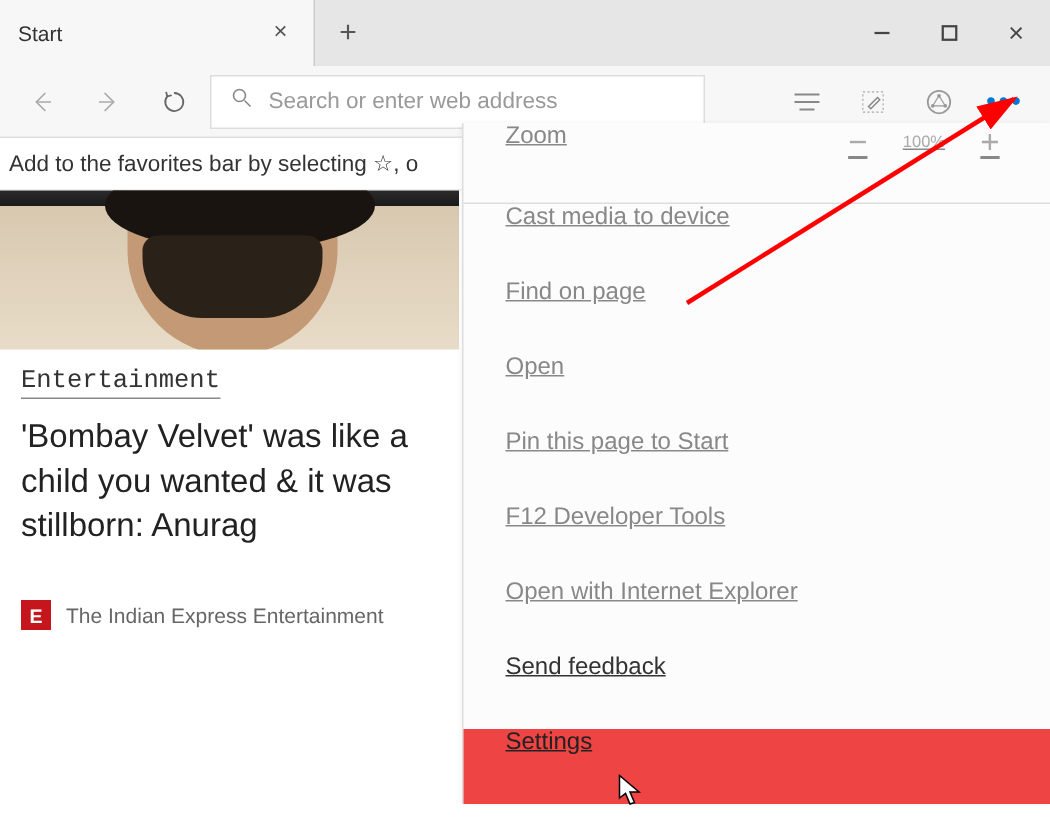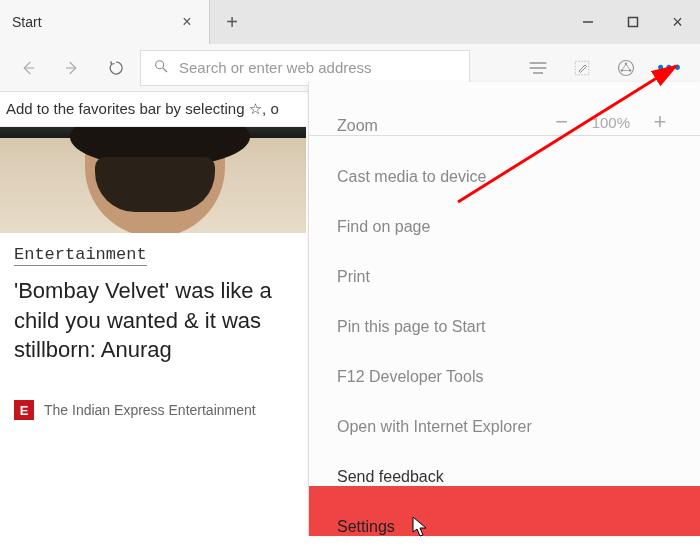--- a/index.html
+++ b/index.html
@@ -40,26 +40,26 @@
 .cardimg::after { content:""; position:absolute; left:95px; top:30px; width:120px; height:55px; background:#2a2118; border-radius:10px 10px 40px 40px; }
 .hair { position:absolute; left:70px; top:-20px; width:180px; height:60px; background:#1a1410; border-radius:50%; }
 .cardbody { padding: 12px 14px 16px; }
 .tag { display: inline-block; font-size: 17px; color: #333; border-bottom: 1px solid #888; padding-bottom: 1px; margin-bottom: 10px; font-family: Liberation Mono, monospace; }
 .headline { font-size: 22px; line-height: 1.35; color: #222; font-weight: 400; margin-bottom: 31px; }
 .source { display: flex; align-items: center; gap: 10px; font-size: 14px; color: #666; padding:4px 0; }
 .srcbadge { width: 20px; height: 20px; background: #c4161c; color: #fff; font-weight: bold; font-size: 13px; display: flex; align-items: center; justify-content: center; }
 
 
 .menu { position: absolute; top: 82px; right: 0; width: 392px; background: #fcfcfc; border-left: 1px solid #ddd; box-shadow: -1px 0 4px rgba(0,0,0,0.05); }
-.menu .row { height: 50px; display: flex; align-items: flex-end; padding: 0 28px; font-size: 16px; color: #888; }
+.menu .row { height: 50px; display: flex; align-items: flex-start; padding: 0 28px; font-size: 16px; color: #888; text-decoration: underline; }
 .menu .row.enabled { color: #333; }
 .menu .row.sel { background: #ef4444; color: #222; }
 .menu .zoomrow { justify-content: space-between; border-bottom: 1px solid #ddd; height: 54px; }
 .menu .zctrl { display: flex; align-items: center; gap: 18px; color: #aaa; }
-.menu .zctrl .zv { font-size: 15px; }
+.menu .zctrl .zv { font-size: 11px; }
 .menu .zctrl .zbtn { font-size: 22px; width: 24px; text-align: center; }
 
 
 .arrow { position: absolute; pointer-events: none; }
 
 
 .cursor { position: absolute; left: 412px; top: 516px; pointer-events:none; }
 
 </style>
 </head>
@@ -166,21 +166,21 @@
   <div class="row zoomrow">
     <span>Zoom</span>
     <span class="zctrl">
       <span class="zbtn">−</span>
       <span class="zv">100%</span>
       <span class="zbtn">+</span>
     </span>
   </div>
   <div class="row">Cast media to device</div>
   <div class="row">Find on page</div>
-  <div class="row">Print</div>
+  <div class="row">Open</div>
   <div class="row">Pin this page to Start</div>
   <div class="row">F12 Developer Tools</div>
   <div class="row">Open with Internet Explorer</div>
   <div class="row enabled">Send feedback</div>
   <div class="row sel enabled">Settings</div>
 </div>
 
 <svg class="arrow" style="left:448px; top:52px;" width="250" height="160">
   <defs>
     <marker id="ah" markerWidth="10" markerHeight="10" refX="8" refY="3" orient="auto">

